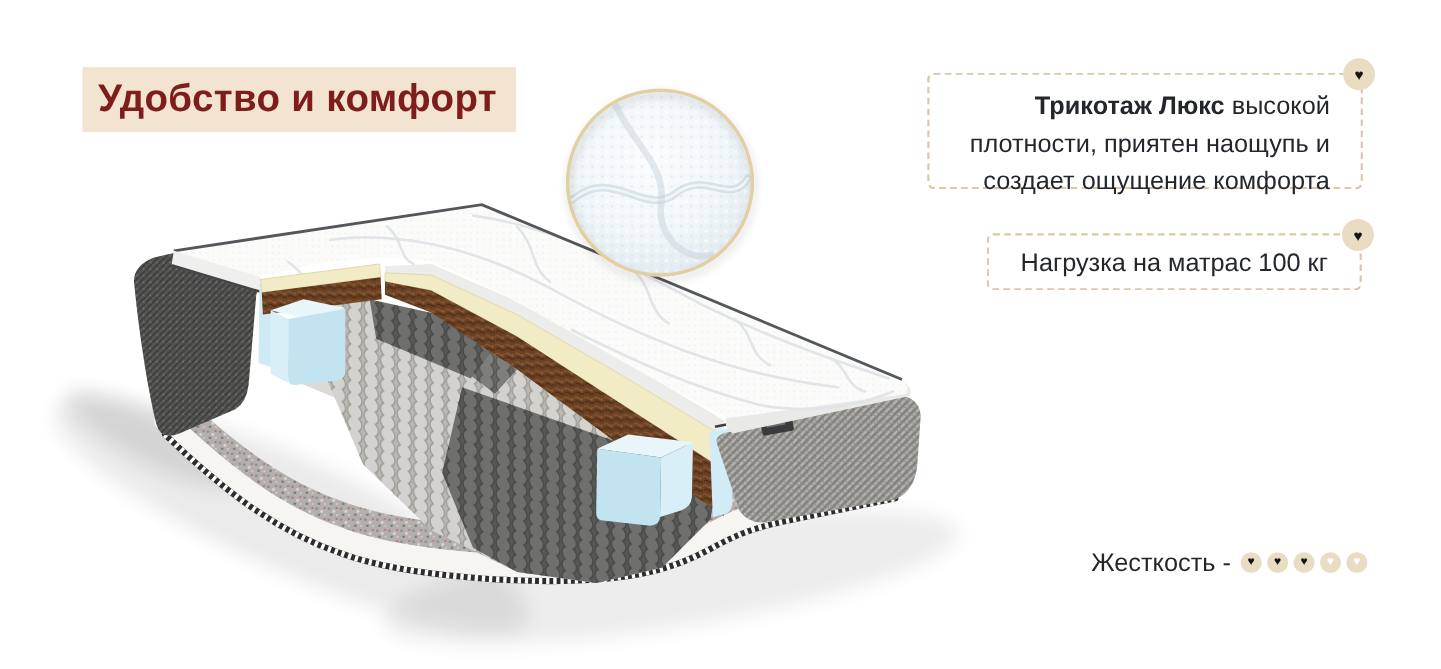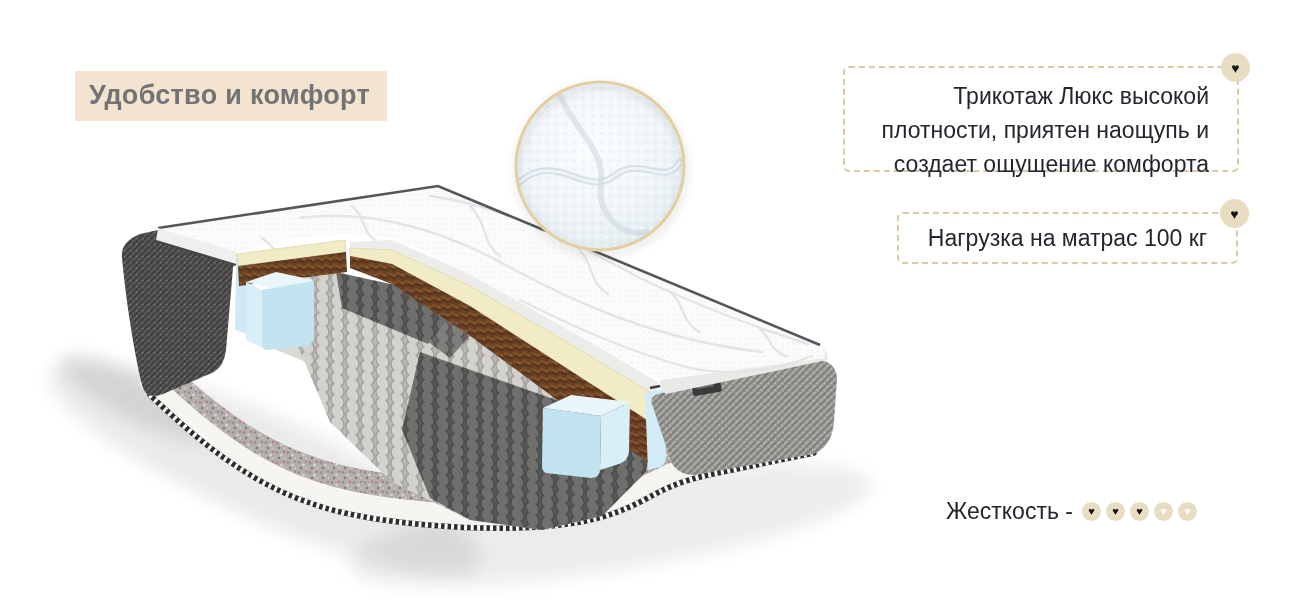--- a/index.html
+++ b/index.html
@@ -5,49 +5,49 @@
   html,body { margin:0; padding:0; }
   body {
     width:1310px; height:608px; position:relative; overflow:hidden;
     background:#ffffff;
     font-family:"Liberation Sans", sans-serif;
     color:#23262c;
   }
   svg.scene { position:absolute; left:0; top:0; }
 
   .header-chip {
-    position:absolute; left:75px; top:71px;
-    background:#f3e4d2; color:#737373;
-    font-weight:bold; font-size:27px; letter-spacing:.3px;
+    position:absolute; left:75px; top:61px;
+    background:#f3e4d2; color:#7f1d1d;
+    font-weight:bold; font-size:35px; letter-spacing:.3px;
     padding:9px 17px 10px 14px;
   }
 
   .info-box {
     position:absolute; box-sizing:border-box;
     border:2px dashed #dbc8a6; border-radius:6px;
     font-size:23px; line-height:34px; color:#23262c; background:#ffffff;
   }
   .info-box.feature {
     left:843px; top:66px; width:396px; height:106px;
     padding:11px 28px 0 14px; text-align:right;
   }
-  .info-box.feature b { font-weight:normal; }
+  .info-box.feature b { font-weight:bold; }
   .info-box.load {
     left:897px; top:212px; width:341px; height:52px;
     display:flex; align-items:center; justify-content:center; text-align:center;
   }
   .badge {
     position:absolute; top:-15px; right:-13px; width:29px; height:29px;
     border-radius:50%; background:#e8dcc3;
     display:flex; align-items:center; justify-content:center;
     font-size:14px; color:#141414; line-height:1;
   }
 
   .hardness {
-    position:absolute; left:946px; top:494px; height:34px;
+    position:absolute; left:992px; top:494px; height:34px;
     display:flex; align-items:center;
     font-size:23px; color:#23262c;
   }
   .hearts { display:flex; gap:5px; margin-left:9px; }
   .heart-circle {
     width:19px; height:19px; border-radius:50%; background:#e8dcc3;
     display:flex; align-items:center; justify-content:center;
     font-size:11px; line-height:1; color:#ffffff; padding-top:1px; box-sizing:border-box;
   }
   .heart-circle.filled { color:#111111; }

